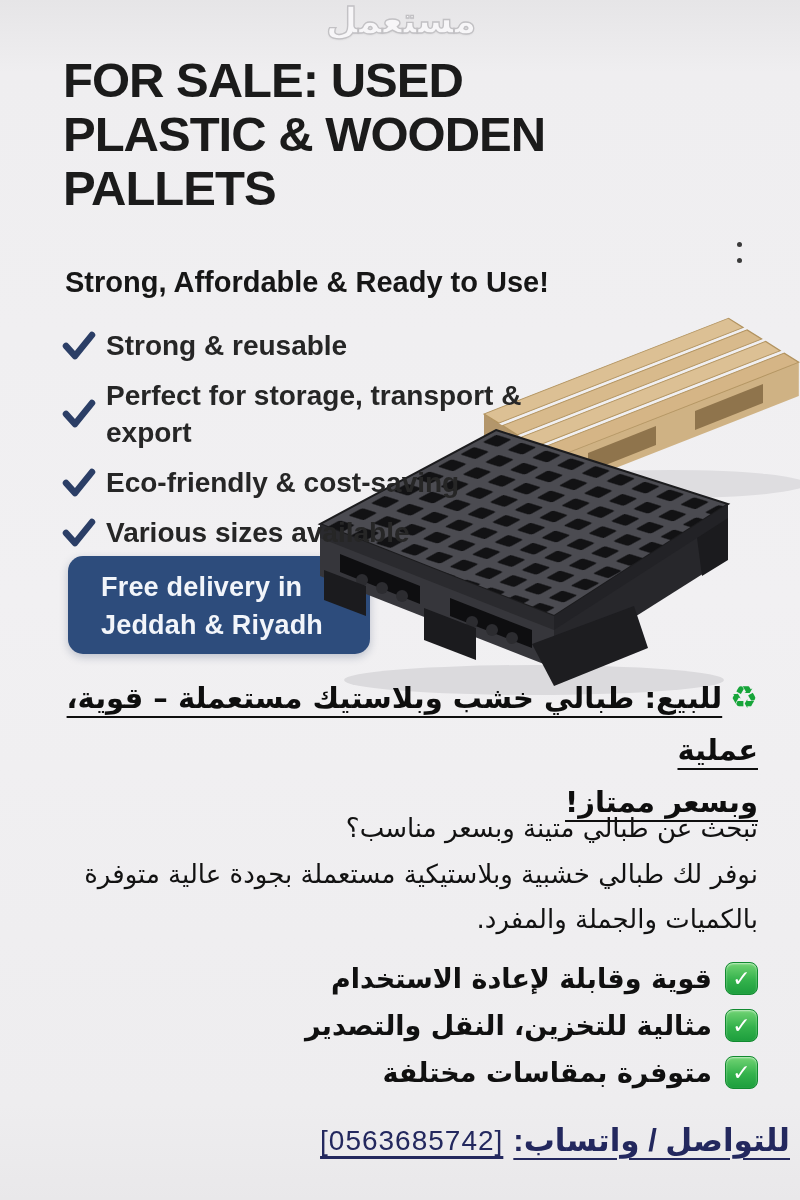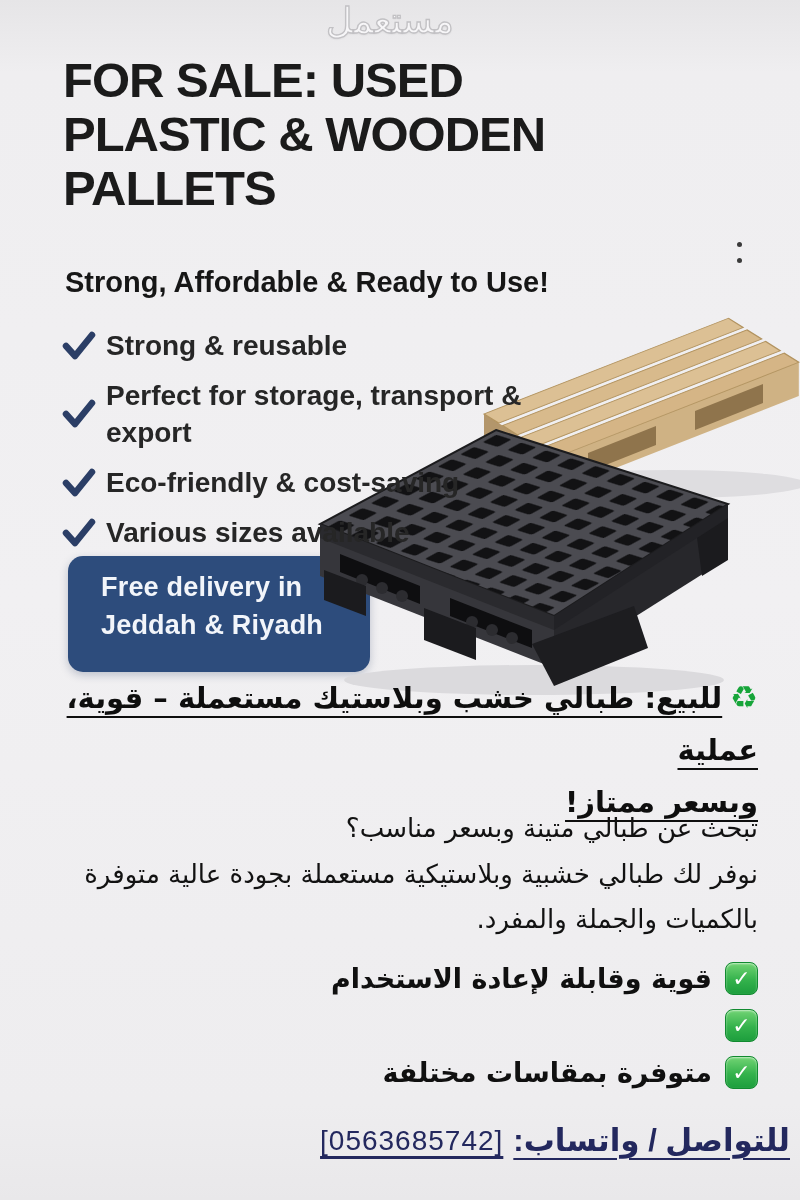--- a/index.html
+++ b/index.html
@@ -5,21 +5,21 @@
   html,body{margin:0;padding:0;background:#dddcde;}
   .flyer{
     position:relative;width:800px;height:1200px;margin:0 auto;overflow:hidden;
     background:linear-gradient(180deg,#e6e5e7 0%,#efeef0 6%,#f1f0f2 50%,#eeedef 92%,#e9e8ea 100%);
     font-family:"Liberation Sans","DejaVu Sans",sans-serif;
   }
   .abs{position:absolute;}
 
   
   .watermark{
-    left:326px;top:0px;font-size:36px;font-weight:400;direction:rtl;
+    left:326px;top:0px;font-size:36px;font-weight:700;direction:rtl;
     color:#f7f6f8;-webkit-text-stroke:1.3px #c2c1c4;
     text-shadow:0 1px 2px rgba(0,0,0,.10);
     letter-spacing:1px;z-index:6;
   }
 
   
   .headline{
     left:63px;top:54px;width:710px;z-index:5;
     font-size:49px;line-height:1.1;font-weight:800;letter-spacing:-1px;
     color:#1b1b1b;white-space:pre-line;
@@ -32,21 +32,21 @@
   .colon-dots i{display:block;width:5px;height:5px;border-radius:50%;background:#3a3a3a;margin:0 0 11px 4px;}
 
   
   .features{left:62px;top:328px;width:520px;z-index:5;}
   .feat-row{display:flex;align-items:center;margin-bottom:13px;}
   .feat-check{flex:0 0 44px;padding-top:3px;}
   .feat-label{font-size:28px;font-weight:600;color:#262626;line-height:1.32;max-width:476px;}
 
   
   .badge{
-    left:68px;top:556px;width:302px;height:116px;border-radius:15px;z-index:2;
+    left:68px;top:556px;width:302px;height:98px;border-radius:15px;z-index:2;
     background:#2d4c7c;box-shadow:0 3px 8px rgba(30,50,90,.25);
   }
   .badge-text{
     padding:13px 0 0 33px;font-size:27px;font-weight:700;color:#f2f5fa;
     line-height:1.40;white-space:pre-line;letter-spacing:.2px;
   }
 
   
   .wooden-pallet{left:466px;top:286px;z-index:1;}
   .plastic-pallet{left:304px;top:408px;z-index:3;}
@@ -197,20 +197,21 @@
 نوفر لك طبالي خشبية وبلاستيكية مستعملة بجودة عالية متوفرة
 بالكميات والجملة والمفرد.</div>
 
   <div class="abs ar ar-features">
     <div class="ar-feat-row">
       <span class="green-check">✓</span>
       <span class="ar-feat-label">قوية وقابلة لإعادة الاستخدام</span>
     </div>
     <div class="ar-feat-row">
       <span class="green-check">✓</span>
+      <span class="ar-feat-label">مثالية للتخزين، النقل والتصدير</span>
     </div>
     <div class="ar-feat-row">
       <span class="green-check">✓</span>
       <span class="ar-feat-label">متوفرة بمقاسات مختلفة</span>
     </div>
   </div>
 
   <div class="abs contact">
     <span class="contact-label">للتواصل / واتساب:</span>
     <span class="contact-number">[0563685742]</span>

